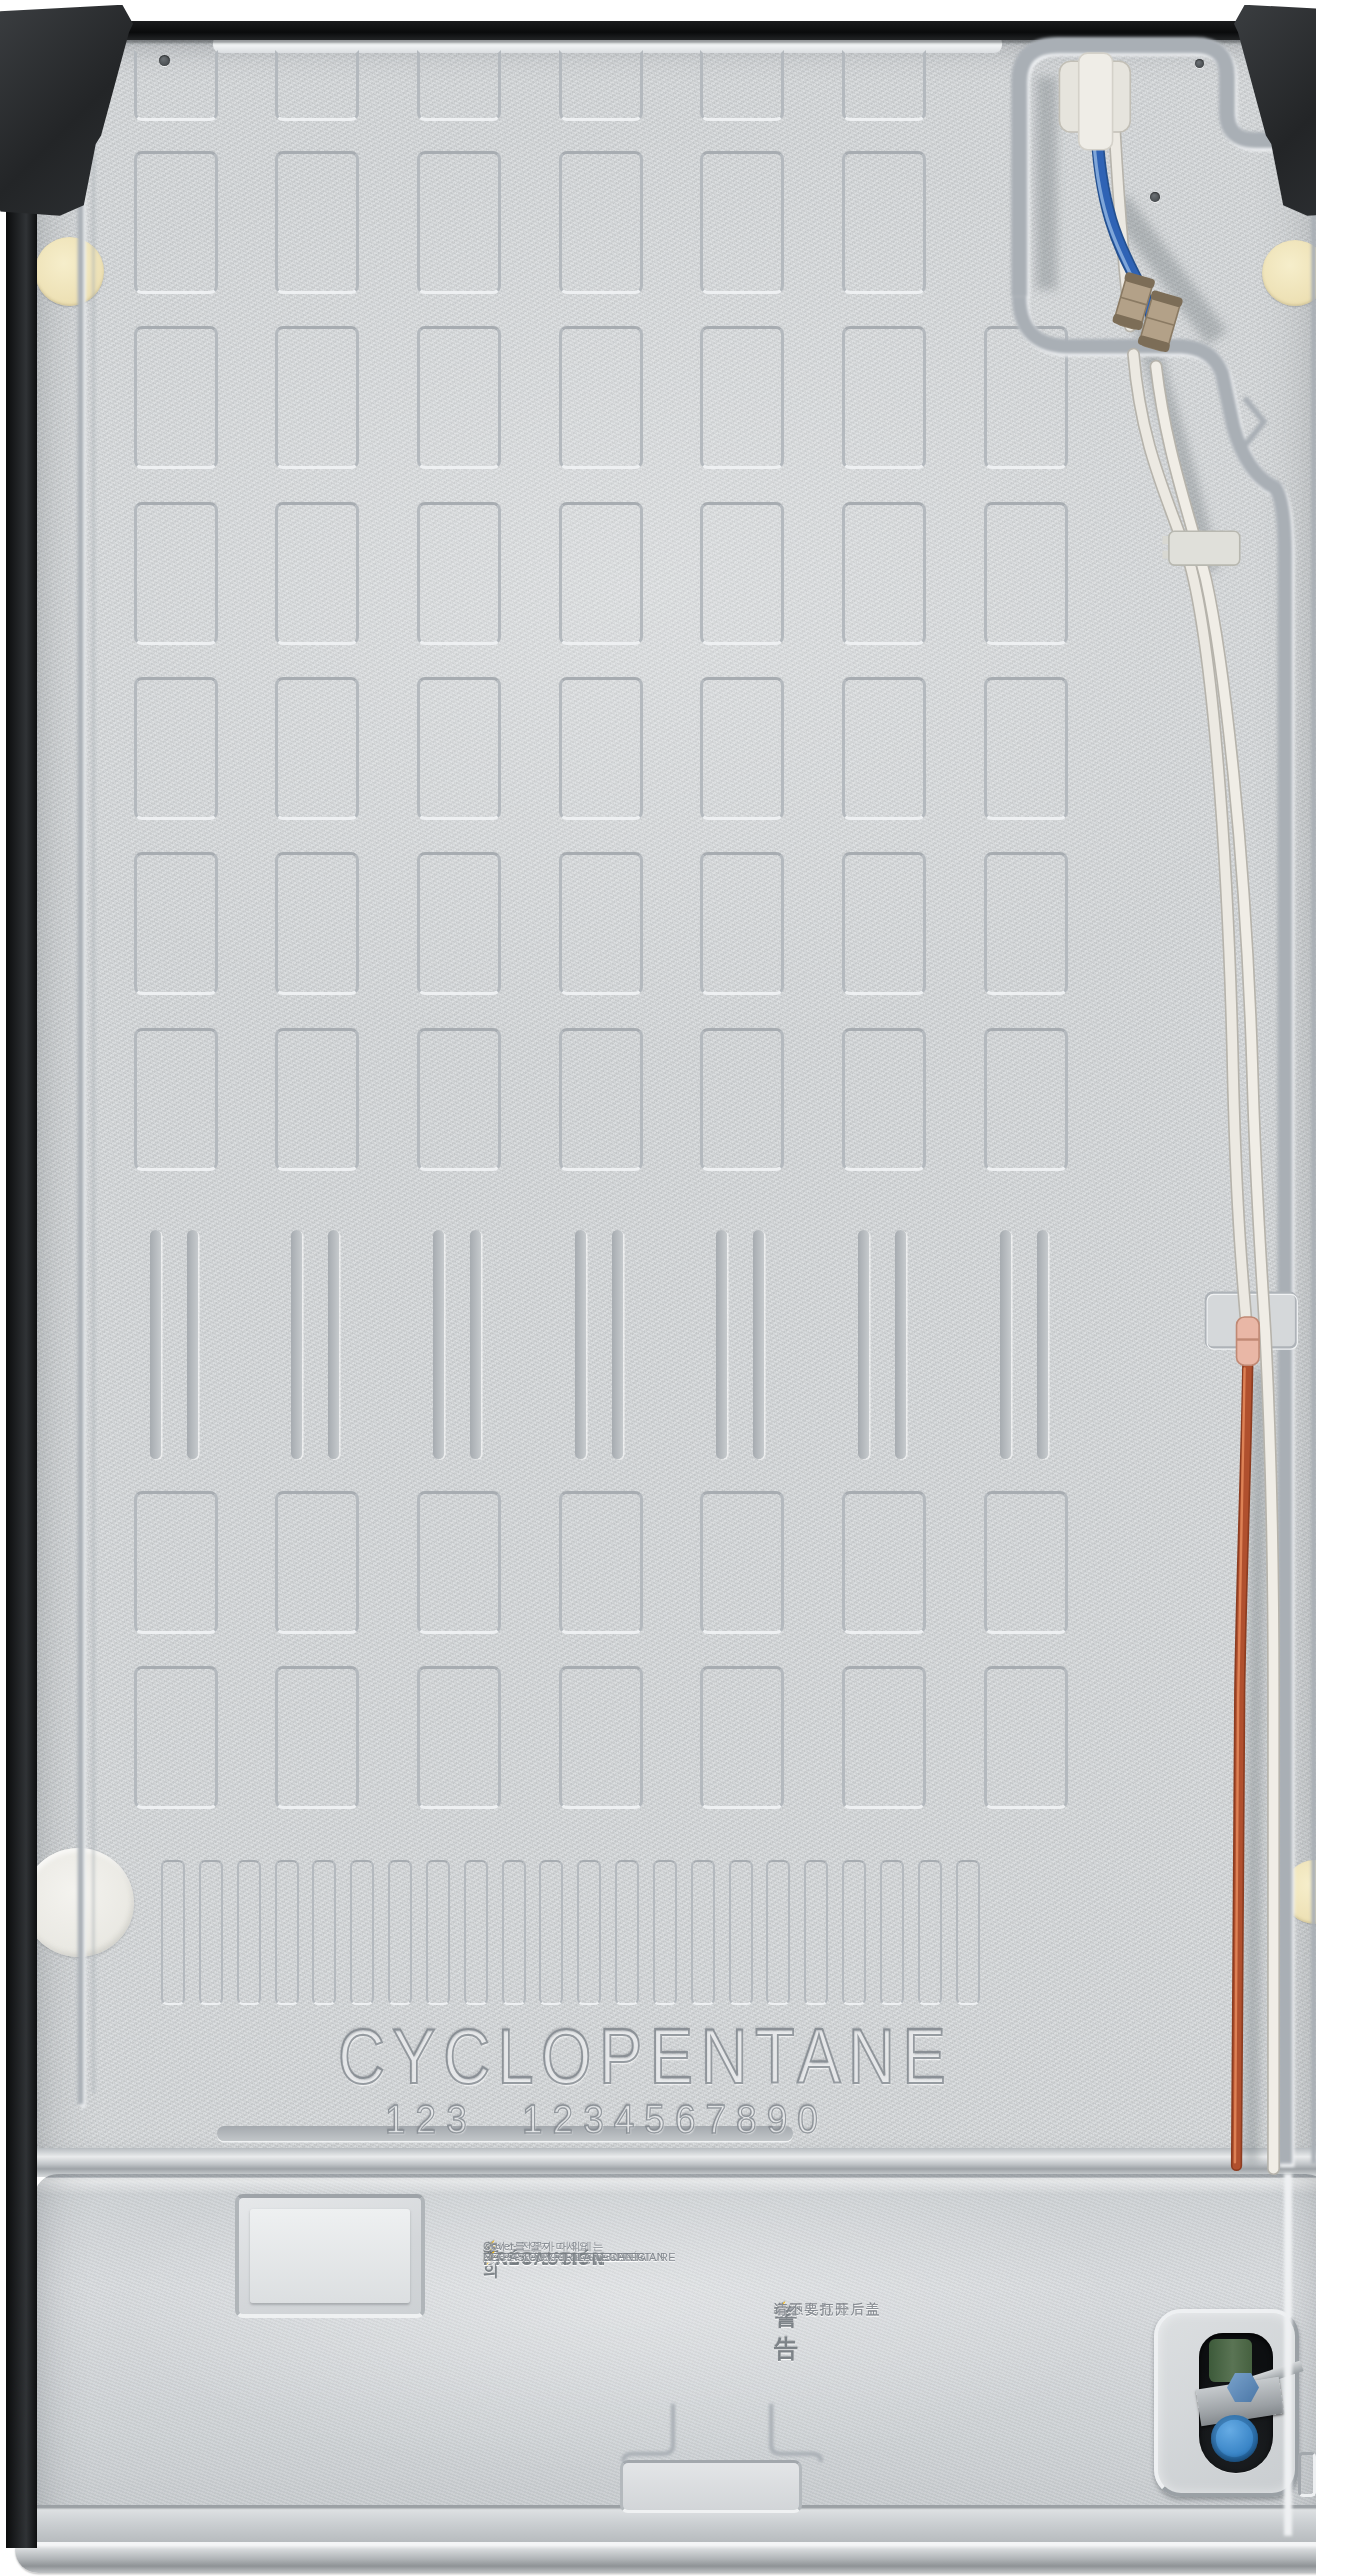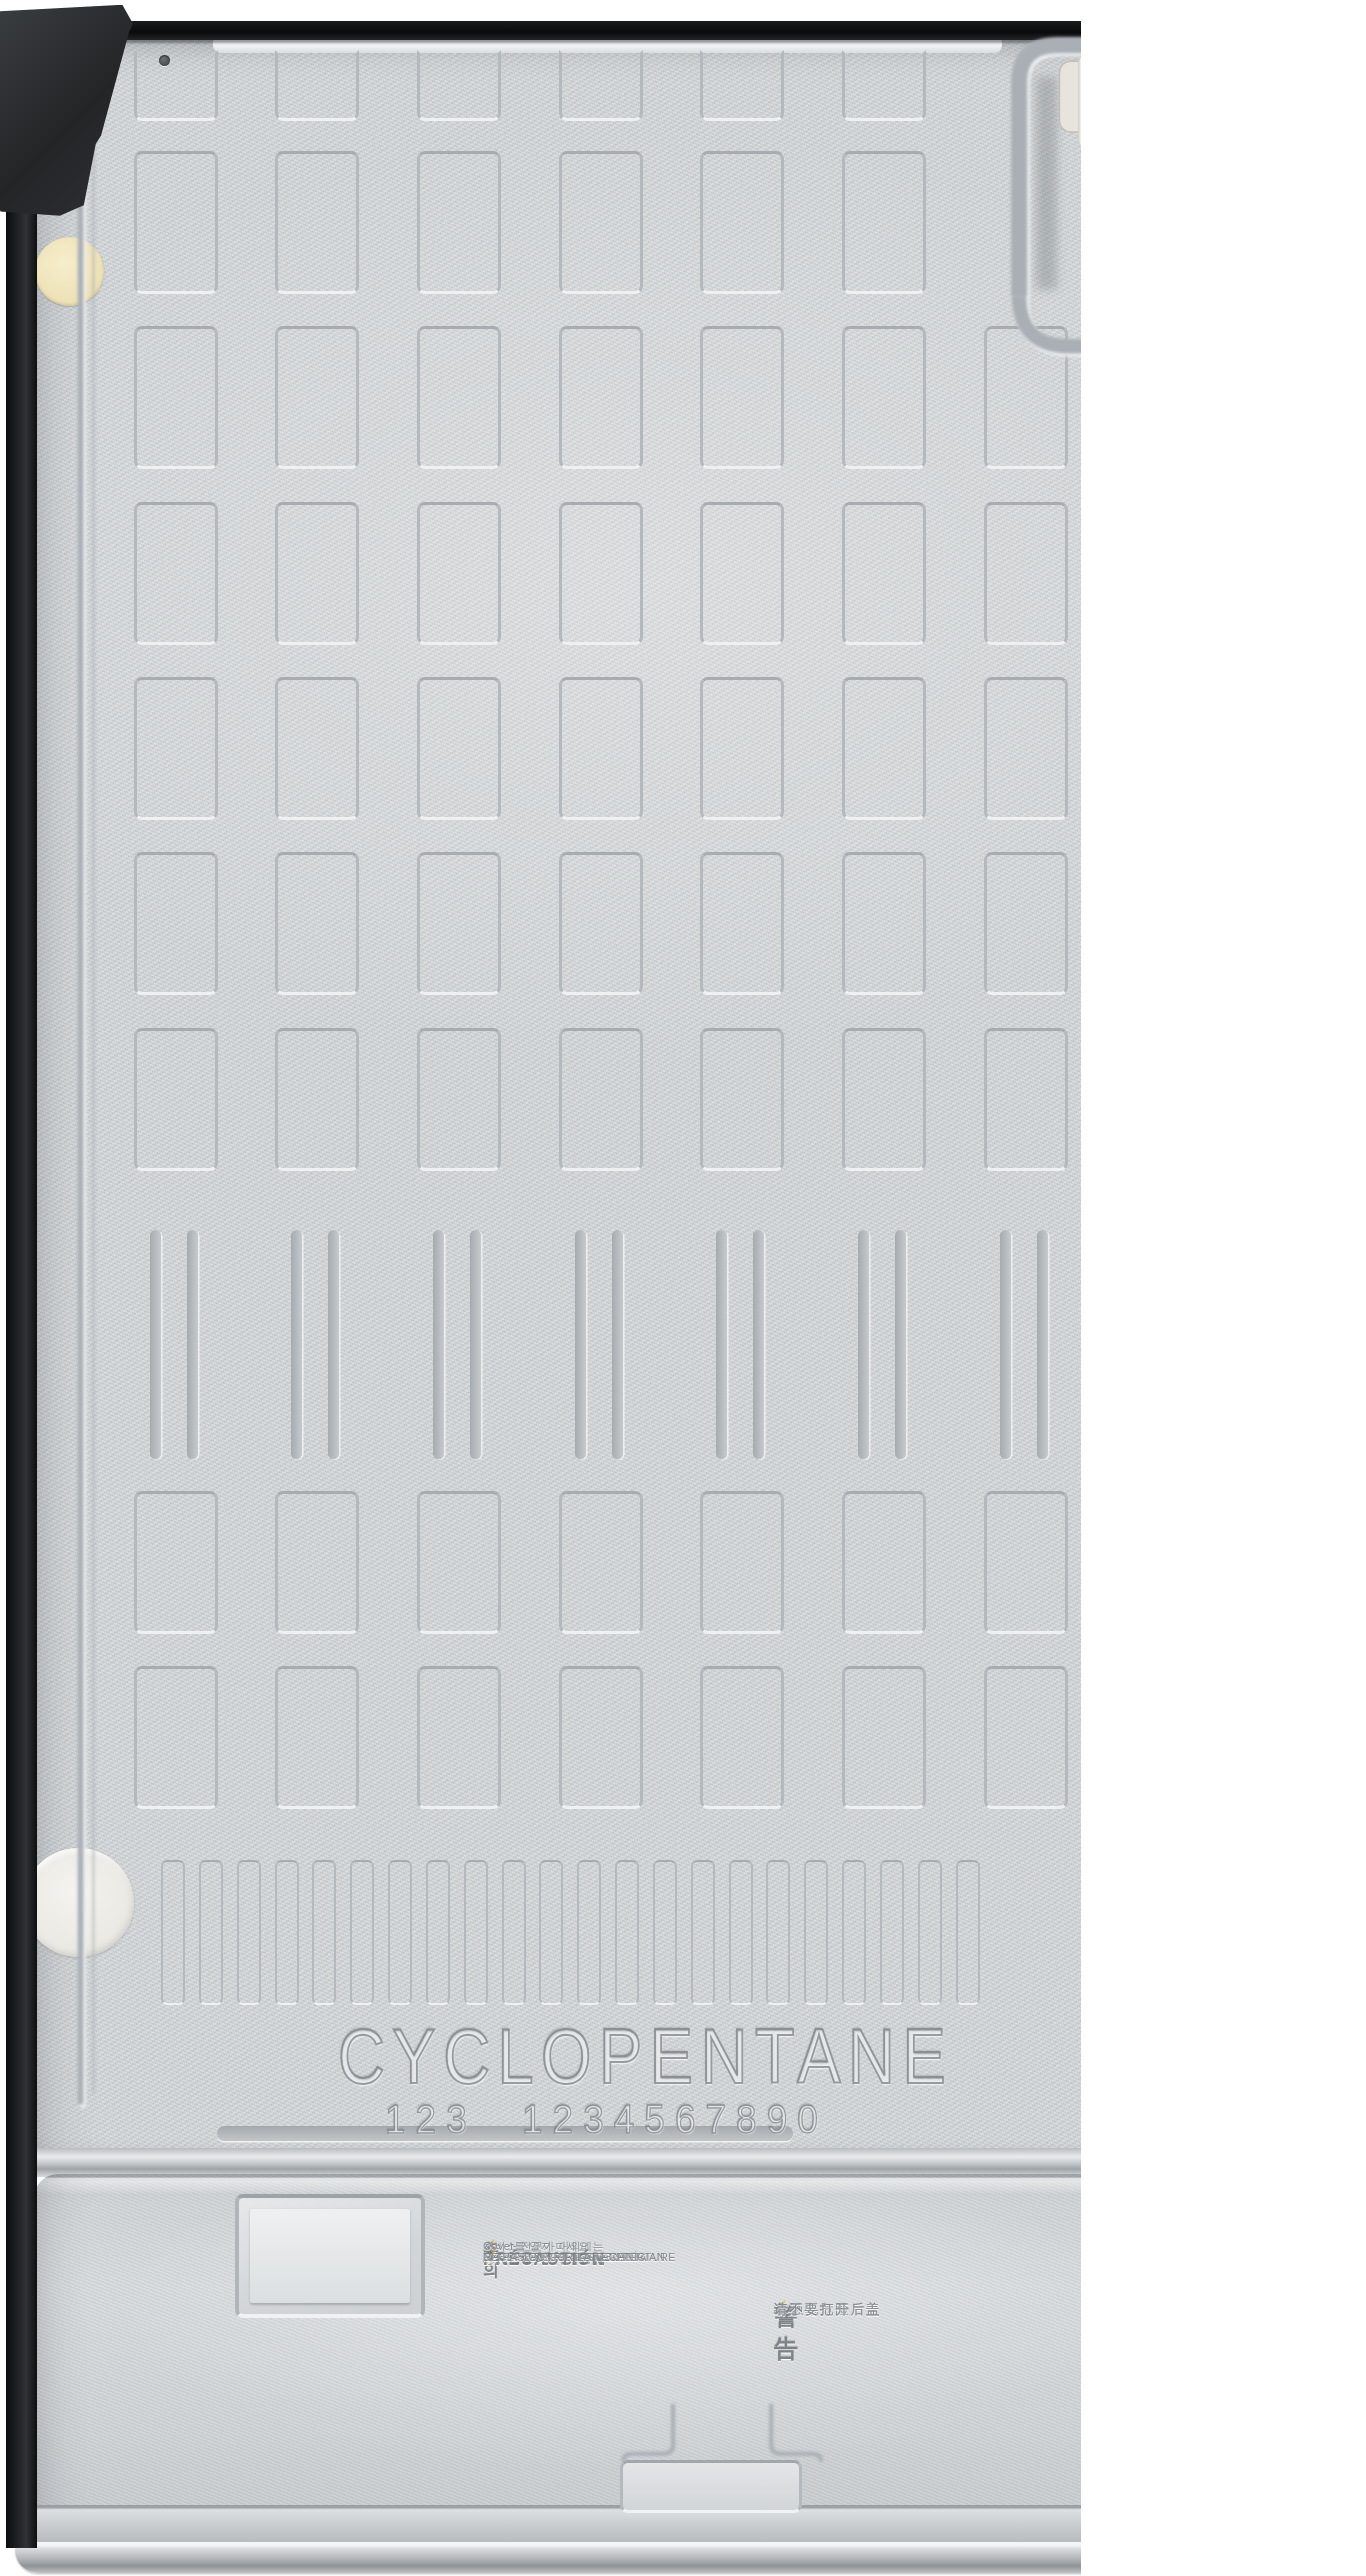--- a/index.html
+++ b/index.html
@@ -1,16 +1,16 @@
 <!DOCTYPE html>
 <html style="font-size:13px"><head>
 <meta charset="utf-8">
 <style>
   html,body{margin:0;padding:0;background:#fff;}
-  #stage{position:relative;width:1081px;height:2576px;background:#ffffff;overflow:hidden;
+  #stage{position:relative;width:1316px;height:2576px;background:#ffffff;overflow:hidden;
          font-family:"Liberation Sans", sans-serif;text-decoration:underline;}
   #stage *{position:absolute;box-sizing:border-box;}
 
   
   .top-strip{left:97px;top:21px;width:1174px;height:19.3px;background:linear-gradient(180deg,#1a1b1d,#0a0b0c 60%,#222426);border-radius:3.2px;box-shadow:0 2.4px 2.4px rgba(60,64,68,.5);z-index:12;}
   .edge-left{left:6.4px;top:185px;width:31px;height:2363px;background:linear-gradient(90deg,#0a0b0c,#303336 65%,#0e0f10);z-index:55;}
   .edge-right{left:1328px;top:113px;width:35px;height:2435px;background:linear-gradient(90deg,#16171a 0%,#0b0c0d 34%,#8a8f93 46%,#e8eaec 56%,#17181a 72%,#0b0c0d 100%);z-index:55;}
   .bracket{width:133px;height:211px;top:4.8px;background:linear-gradient(135deg,#3a3d40,#232527 55%,#2e3134);z-index:56;}
   .bracket.l{left:0;clip-path:polygon(0 3%,92% 0,100% 9%,97% 13%,76% 62%,72% 66%,63% 95%,45% 100%,0 98%);border-radius:6.4px;}
   .bracket.r{left:1234px;clip-path:polygon(8% 0,100% 3%,100% 98%,55% 100%,37% 95%,28% 66%,24% 62%,3% 13%,0 9%);border-radius:6.4px;}

